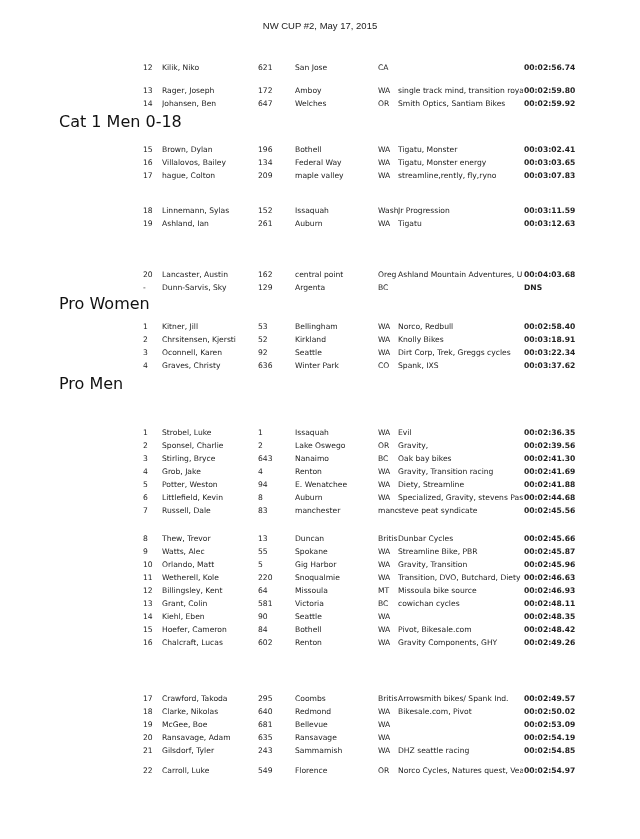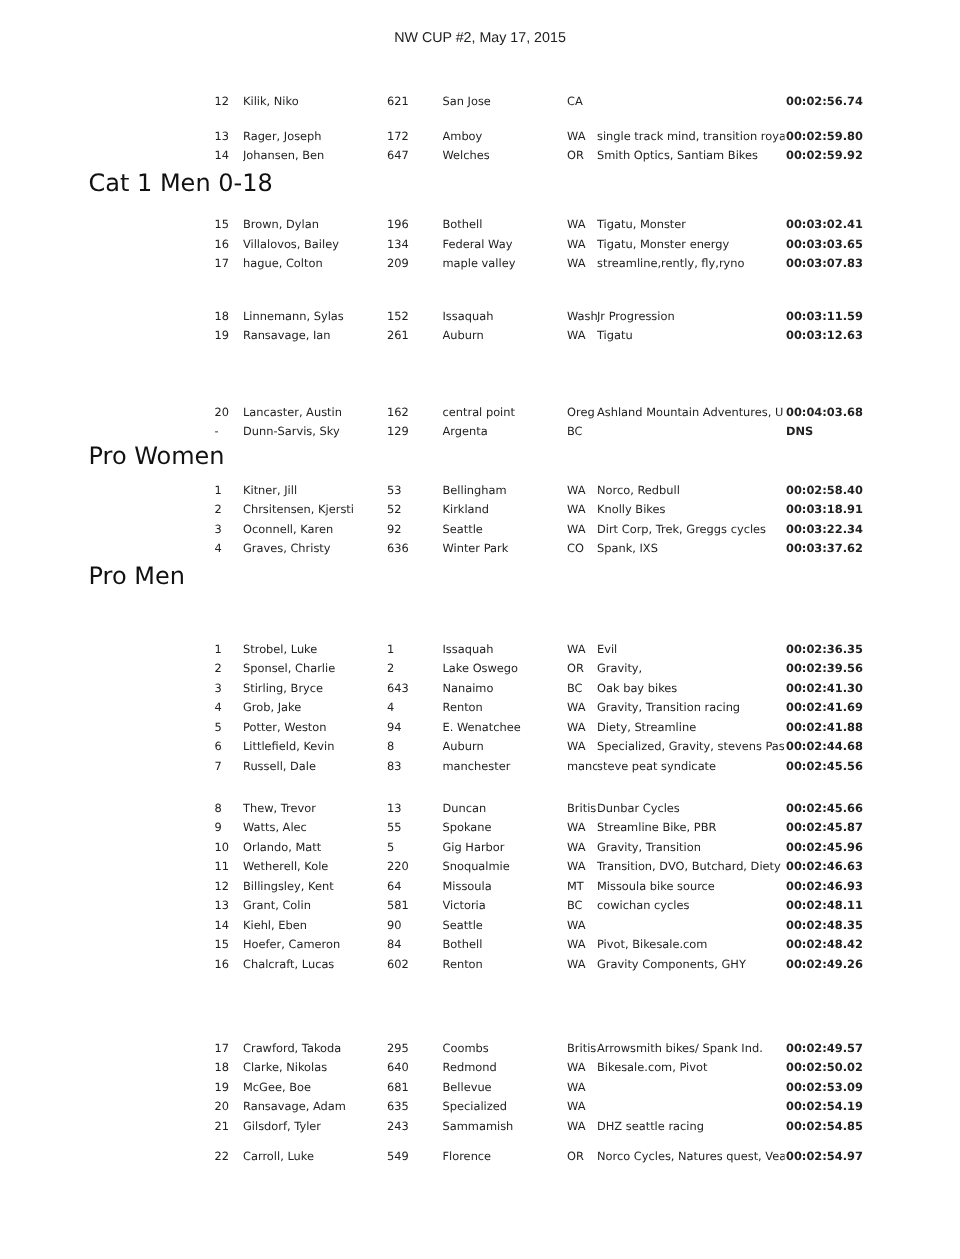--- a/index.html
+++ b/index.html
@@ -87,21 +87,21 @@
       <span class="c-place">18</span>
       <span class="c-name">Linnemann, Sylas</span>
       <span class="c-num">152</span>
       <span class="c-city">Issaquah</span>
       <span class="c-state">Wash</span>
       <span class="c-team">Jr Progression</span>
       <span class="c-time">00:03:11.59</span>
     </div>
     <div class="row" style="top: 217px;">
       <span class="c-place">19</span>
-      <span class="c-name">Ransavage,  Ian</span>
+      <span class="c-name">Ashland,  Ian</span>
       <span class="c-num">261</span>
       <span class="c-city">Auburn</span>
       <span class="c-state">WA</span>
       <span class="c-team">Tigatu</span>
       <span class="c-time">00:03:12.63</span>
     </div>
     <div class="row" style="top: 268px;">
       <span class="c-place">20</span>
       <span class="c-name">Lancaster,  Austin</span>
       <span class="c-num">162</span>
@@ -323,21 +323,21 @@
       <span class="c-num">681</span>
       <span class="c-city">Bellevue</span>
       <span class="c-state">WA</span>
       <span class="c-team"></span>
       <span class="c-time">00:02:53.09</span>
     </div>
     <div class="row" style="top: 731px;">
       <span class="c-place">20</span>
       <span class="c-name">Ransavage,  Adam</span>
       <span class="c-num">635</span>
-      <span class="c-city">Specialized</span>
+      <span class="c-city">Ransavage</span>
       <span class="c-state">WA</span>
       <span class="c-team"></span>
       <span class="c-time">00:02:54.19</span>
     </div>
     <div class="row" style="top: 744px;">
       <span class="c-place">21</span>
       <span class="c-name">Gilsdorf, Tyler</span>
       <span class="c-num">243</span>
       <span class="c-city">Sammamish</span>
       <span class="c-state">WA</span>

